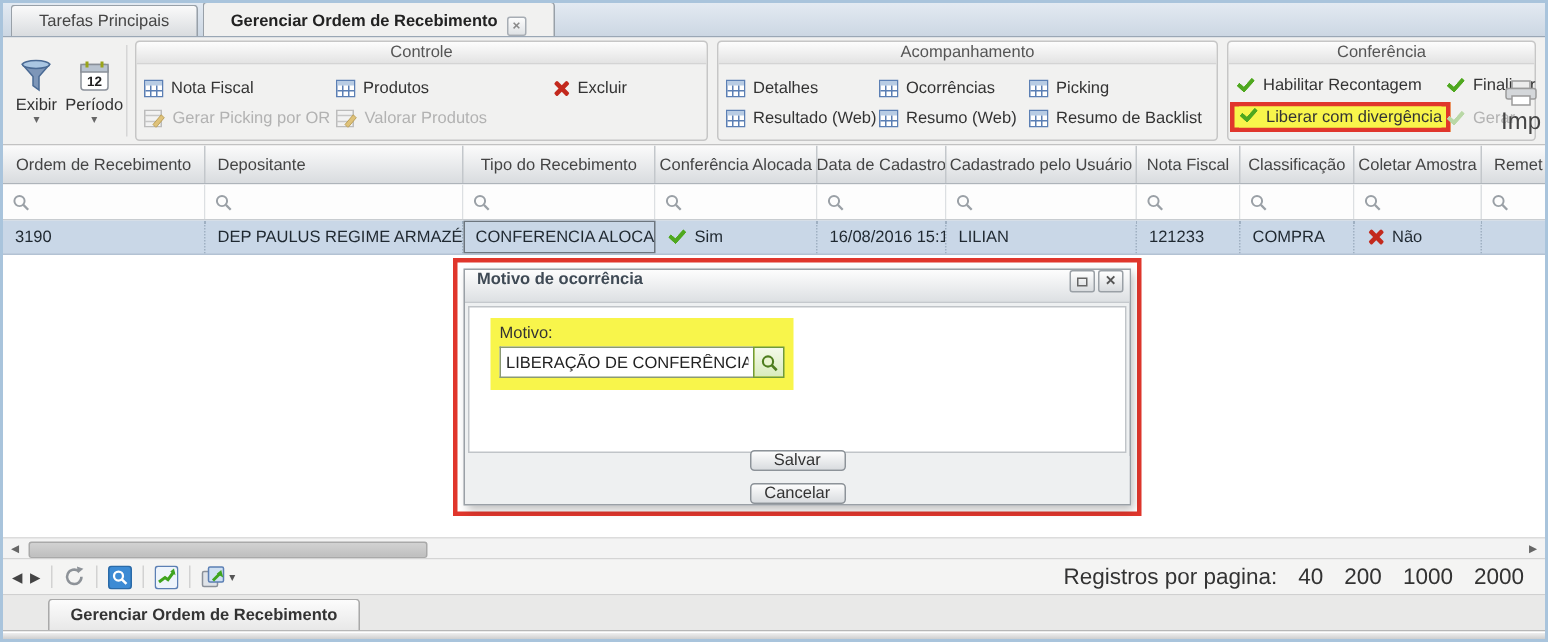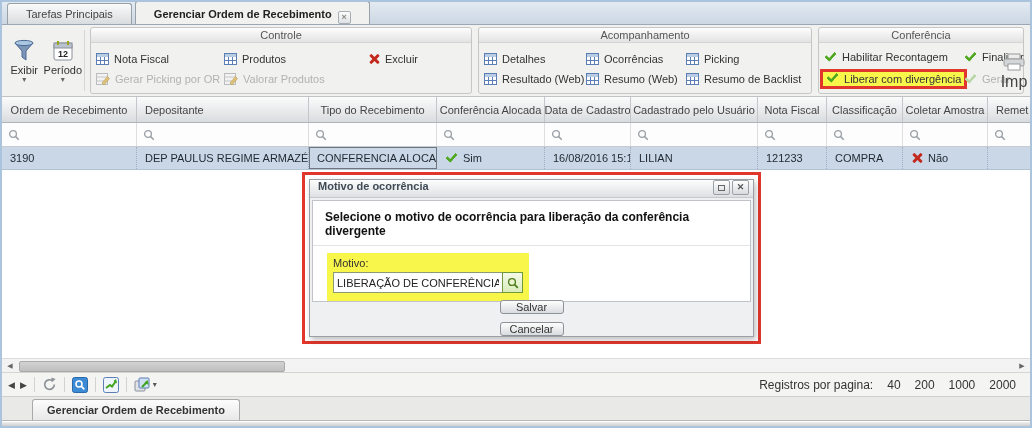--- a/index.html
+++ b/index.html
@@ -71,21 +71,21 @@
   .btn{min-width:64px;height:20px;border:1px solid #8d9399;border-radius:3px;background:linear-gradient(#fdfdfd,#d9dcdf);font-size:11px;color:#333;display:flex;align-items:center;justify-content:center;}
 
   
   .hscroll{position:absolute;left:0;right:0;top:356px;height:15px;background:#f3f3f3;border-top:1px solid #dcdcdc;border-bottom:1px solid #d4d4d4;}
   .sarrow{position:absolute;top:1px;width:14px;height:12px;font-size:7px;color:#666;display:flex;align-items:center;justify-content:center;}
   .sthumb{position:absolute;left:17px;top:2px;width:266px;height:11px;background:linear-gradient(#d2d2d2,#bfbfbf);border:1px solid #a9a9a9;border-radius:2px;}
   .btoolbar{position:absolute;left:0;right:0;top:371px;height:24px;background:#f4f4f3;border-bottom:1px solid #d0d0d0;display:flex;align-items:center;padding:0 6px;gap:5px;font-size:11px;color:#333;}
   .vsep-b{width:1px;height:15px;background:#d2d2d2;margin:0 2px;}
   .navgly{font-size:9px;color:#444;}
   .bicon{display:flex;align-items:center;line-height:0;}
-  .registros{margin-left:auto;display:flex;align-items:flex-end;gap:14px;font-size:12px;color:#333;padding-right:8px;}
+  .registros{margin-left:auto;display:flex;align-items:flex-end;gap:14px;font-size:15px;color:#333;padding-right:8px;}
   .tabbar-bottom{position:absolute;left:0;right:0;top:395px;height:24px;background:#e9e9e8;border-bottom:1px solid #b7b7b7;display:flex;align-items:flex-end;padding-left:30px;}
   .btab{height:21px;line-height:20px;background:linear-gradient(#fcfcfc,#e8e8e8);border:1px solid #a9a9a9;border-bottom:none;border-radius:3px 3px 0 0;font-size:11px;font-weight:bold;color:#333;padding:0 14px;}
   .statusbar{position:absolute;left:0;right:0;top:419px;height:5px;background:linear-gradient(#efefef,#cfcfcf);border-top:1px solid #fff;}
 </style>
 </head>
 <body>
 
 <div class="window">
 
   <div class="tabbar-top">
@@ -379,21 +379,20 @@
         <span>Motivo de ocorrência</span>
         <span class="sp"></span>
         <span class="wbtn">
             <span class="maxsq"></span>
           </span>
         <span class="wbtn">
             <span>✕</span>
           </span>
       </div>
       <div class="dlg-body">
-        <div class="dlg-heading">Selecione o motivo de ocorrência para liberação da conferência divergente</div>
         <div class="motivo-block">
           <div class="motivo-label">Motivo:</div>
           <div class="motivo-row">
             <input class="motivo-input" readonly="" value="LIBERAÇÃO DE CONFERÊNCIA CO" style="">
             <span class="lookup-btn">
               <span class="svgi"><svg width="12" height="12">
                     <circle cx="5" cy="5" r="3.4" fill="#eaf5d0" stroke="#4e7d1e" stroke-width="1.4"></circle>
                     <line x1="7.6" y1="7.6" x2="10.8" y2="10.8" stroke="#4e7d1e" stroke-width="1.8"></line>
                   </svg></span>
             </span>

